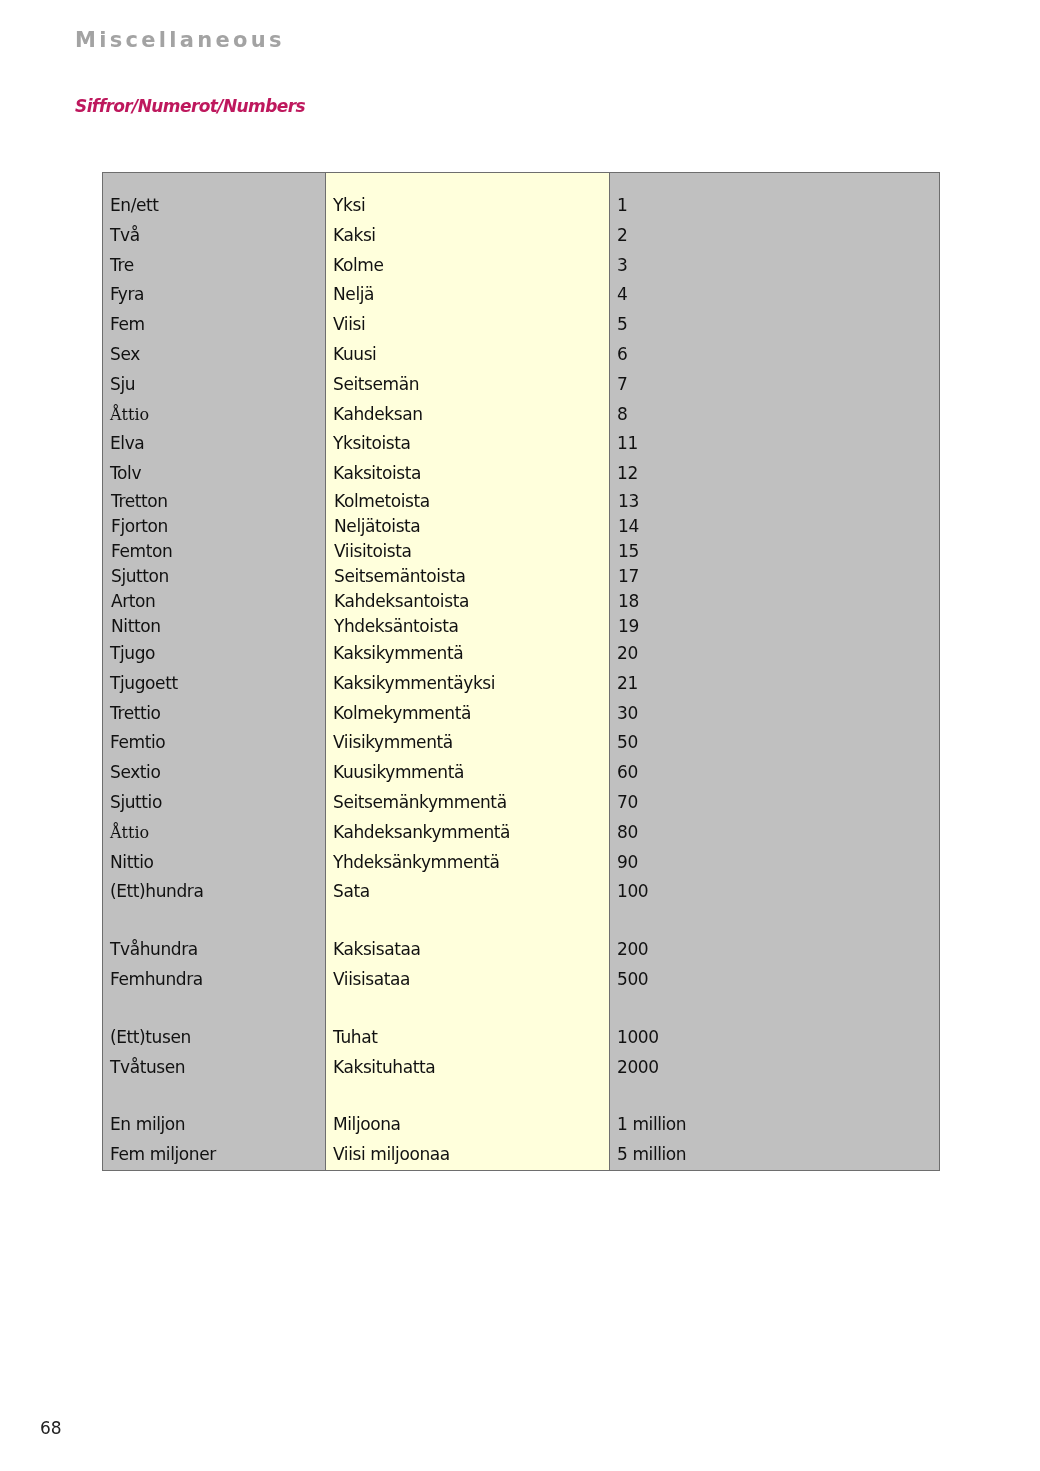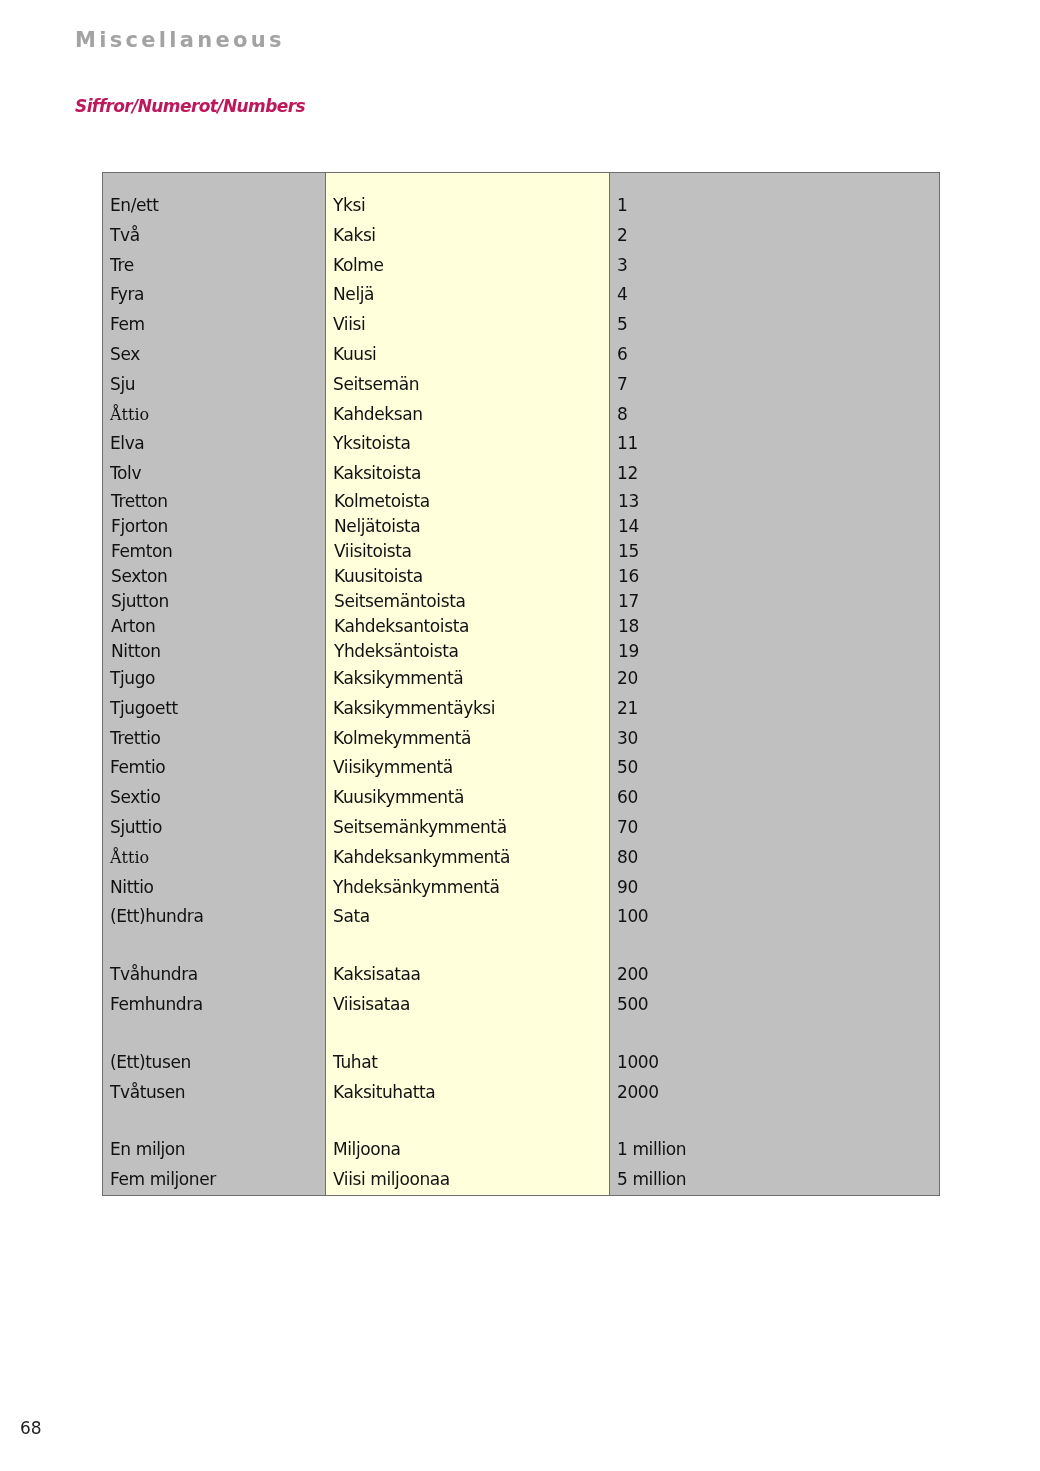--- a/index.html
+++ b/index.html
@@ -82,21 +82,21 @@
     .col-num {
       background: #c0c0c0;
     }
     .serif {
       font-family: "DejaVu Serif", serif;
       font-size: 16px;
       letter-spacing: 0;
     }
     .page-number {
       position: absolute;
-      left: 20px;
+      left: 40px;
       top: 1418px;
       font-family: "DejaVu Sans", sans-serif;
       font-size: 17px;
       color: #222222;
       margin: 0;
     }
   </style>
 </head>
 <body>
 
@@ -164,25 +164,20 @@
       <td class="col-sv">Fjorton</td>
       <td class="col-fi">Neljätoista</td>
       <td class="col-num">14</td>
     </tr>
     <tr class="compact">
       <td class="col-sv">Femton</td>
       <td class="col-fi">Viisitoista</td>
       <td class="col-num">15</td>
     </tr>
     <tr class="compact">
-      <td class="col-sv">Sexton</td>
-      <td class="col-fi">Kuusitoista</td>
-      <td class="col-num">16</td>
-    </tr>
-    <tr class="compact">
       <td class="col-sv">Sjutton</td>
       <td class="col-fi">Seitsemäntoista</td>
       <td class="col-num">17</td>
     </tr>
     <tr class="compact">
       <td class="col-sv">Arton</td>
       <td class="col-fi">Kahdeksantoista</td>
       <td class="col-num">18</td>
     </tr>
     <tr class="compact">

